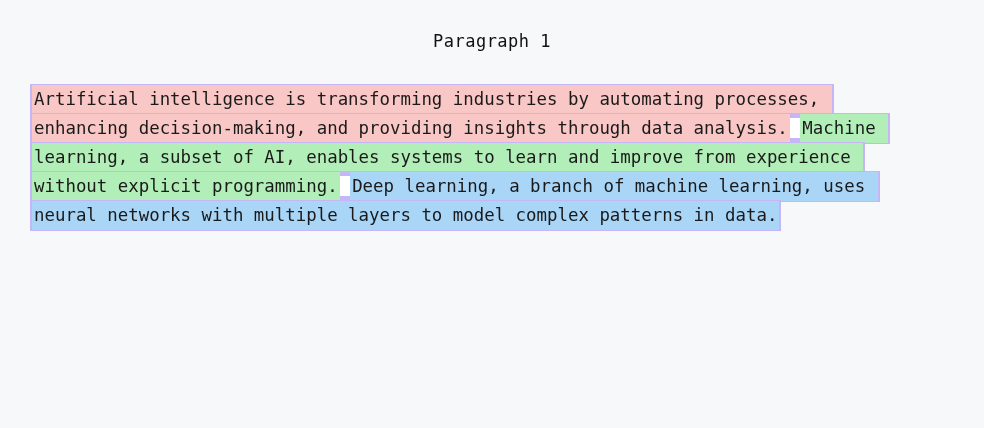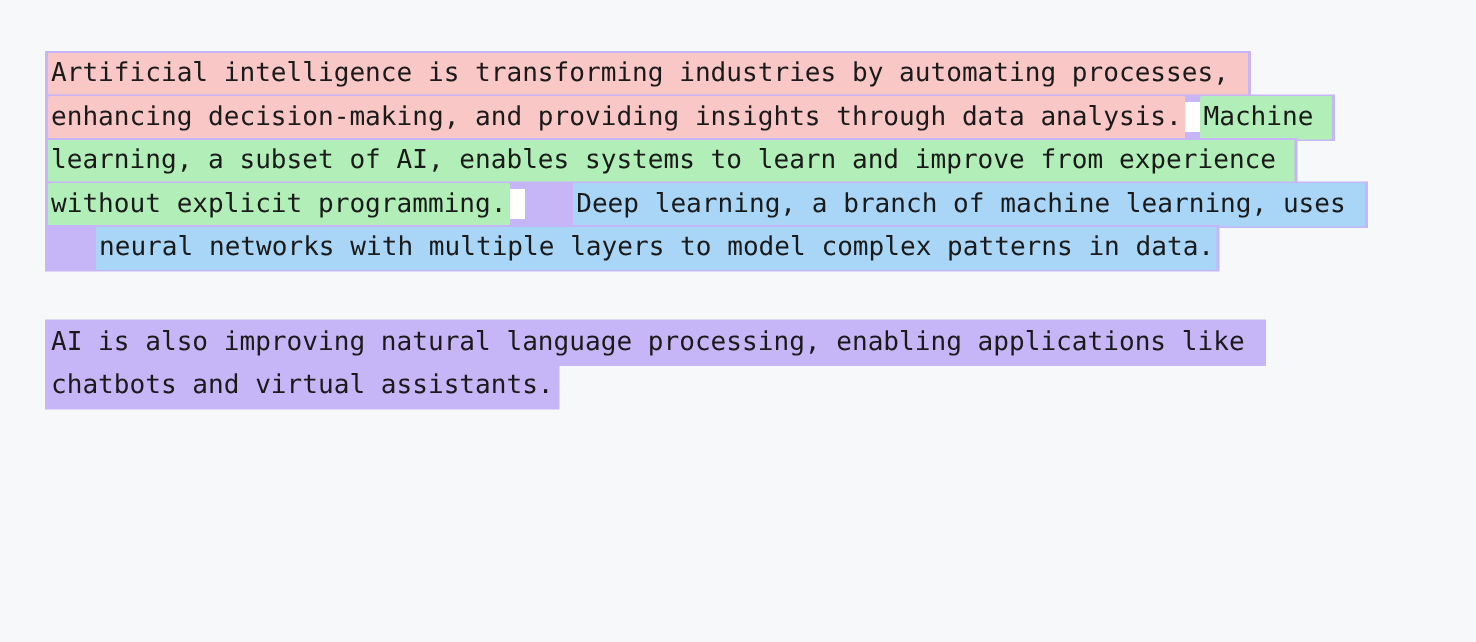--- a/index.html
+++ b/index.html
@@ -64,34 +64,32 @@
   
   .band-purple {
     background: #c7b6f7;
     padding: 5px 2px 6px 2px;
     box-decoration-break: clone;
     -webkit-box-decoration-break: clone;
   }
   
   .hl-pink   { background: #f9c7c5; text-align: right; }
   .hl-green  { background: #b2eeb8; }
-  .hl-blue   { background: #a9d5f7; margin-left: 32px; }
+  .hl-blue   { background: #a9d5f7; }
   .hl-purple { background: #c7b6f7; }
 
   
   .gap { background: #ffffff; }
 </style>
 </head>
 <body>
 
 <div class="page">
 
+  <div class="heading" id="heading-1">Paragraph 1</div>
 
   <div class="para-wrap" id="para-1-wrap">
     <div class="para-text"><span class="band-purple"><span class="seg hl-pink">Artificial intelligence is transforming industries by automating processes, enhancing decision-making, and providing insights through data analysis.</span><span class="gap"> </span><span class="seg hl-green">Machine learning, a subset of AI, enables systems to learn and improve from experience without explicit programming.</span><span class="gap"> </span><span class="seg hl-blue">Deep learning, a branch of machine learning, uses neural networks with multiple layers to model complex patterns in data.</span></span></div>
   </div>
 
 
-  <div class="para-wrap" id="para-2-wrap">
-    <div class="para-text"><span class="band-purple"><span class="seg hl-purple">AI is also improving natural language processing, enabling applications like chatbots and virtual assistants.</span></span></div>
-  </div>
 
 </div>
 
 </body></html>

